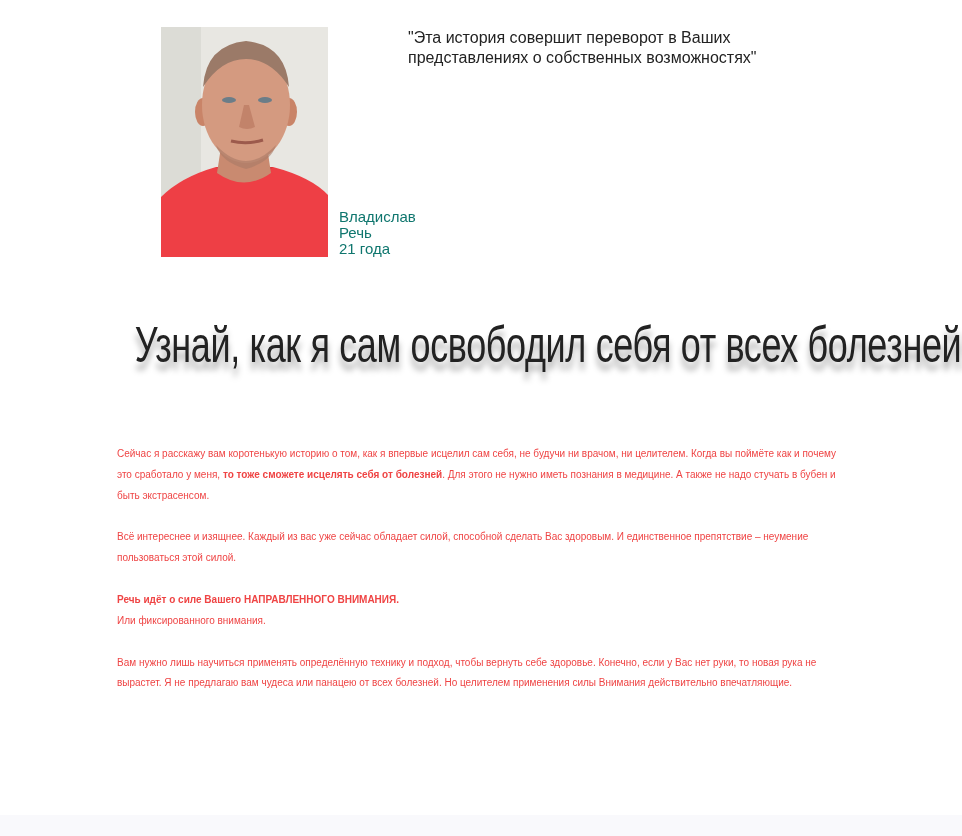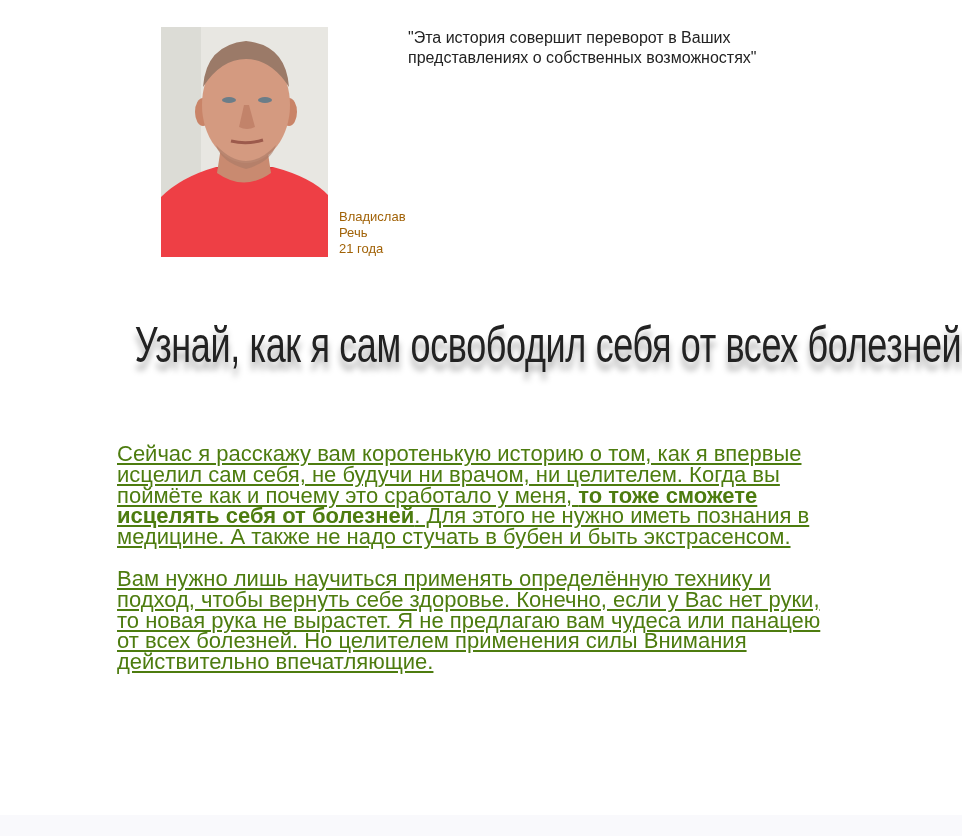--- a/index.html
+++ b/index.html
@@ -9,37 +9,37 @@
       font-family: "Liberation Sans", sans-serif;
       color: #1a1a1a;
     }
     .photo {
       position: absolute; left: 161px; top: 27px; width: 167px; height: 230px;
       overflow: hidden; background: #e9e8e4;
     }
     .photo svg { display: block; }
     .caption {
       position: absolute; left: 339px; top: 209px;
-      font-size: 13px; line-height: 16px; color: #a16207;
+      font-size: 15px; line-height: 16px; color: #0f766e;
     }
     .quote {
       position: absolute; left: 408px; top: 28px; width: 420px;
       font-size: 16px; line-height: 20px; color: #222;
     }
     .headline {
       position: absolute; left: 0; top: 312px; width: 962px; text-align: center;
       font-family: "Liberation Sans", sans-serif;
       font-size: 50px; line-height: 66px; color: #222;
       transform: scaleX(0.72); transform-origin: 481px 0;
       white-space: nowrap; letter-spacing: -0.5px;
       text-shadow: 0 8px 8px rgba(0,0,0,0.35);
     }
     .body-text {
       position: absolute; left: 117px; top: 444px; width: 730px;
-      font-size: 22px; line-height: 20.8px; color: #4d7c0f; text-decoration: underline;
+      font-size: 10px; line-height: 20.8px; color: #ef4444;
     }
     .body-text p { margin: 0 0 21px 0; }
     .footer-band {
       position: absolute; left: 0; top: 815px; width: 962px; height: 21px;
       background: #f9f9fc;
     }
   </style>
 </head>
 <body>
 
@@ -75,16 +75,18 @@
   <div>Речь</div>
   <div>21 года</div>
 </div>
 
 <div class="quote">"Эта история совершит переворот в Ваших представлениях о собственных возможностях"</div>
 
 <h1 class="headline" style="margin:0;font-weight:normal;">Узнай, как я сам освободил себя от всех болезней!</h1>
 
 <div class="body-text">
   <p><span>Сейчас я расскажу вам коротенькую историю о том, как я впервые исцелил сам себя, не будучи ни врачом, ни целителем. Когда вы поймёте как и почему это сработало у меня, </span><b>то тоже сможете исцелять себя от болезней</b><span>. Для этого не нужно иметь познания в медицине. А также не надо стучать в бубен и быть экстрасенсом.</span></p>
+  <p>Всё интереснее и изящнее. Каждый из вас уже сейчас обладает силой, способной сделать Вас здоровым. И единственное препятствие – неумение пользоваться этой силой.</p>
+  <p><b>Речь идёт о силе Вашего НАПРАВЛЕННОГО ВНИМАНИЯ.</b><br><span>Или фиксированного внимания.</span></p>
   <p>Вам нужно лишь научиться применять определённую технику и подход, чтобы вернуть себе здоровье. Конечно, если у Вас нет руки, то новая рука не вырастет. Я не предлагаю вам чудеса или панацею от всех болезней. Но целителем применения силы Внимания действительно впечатляющие.</p>
 </div>
 
 <div class="footer-band"></div>
 
 </body></html>

